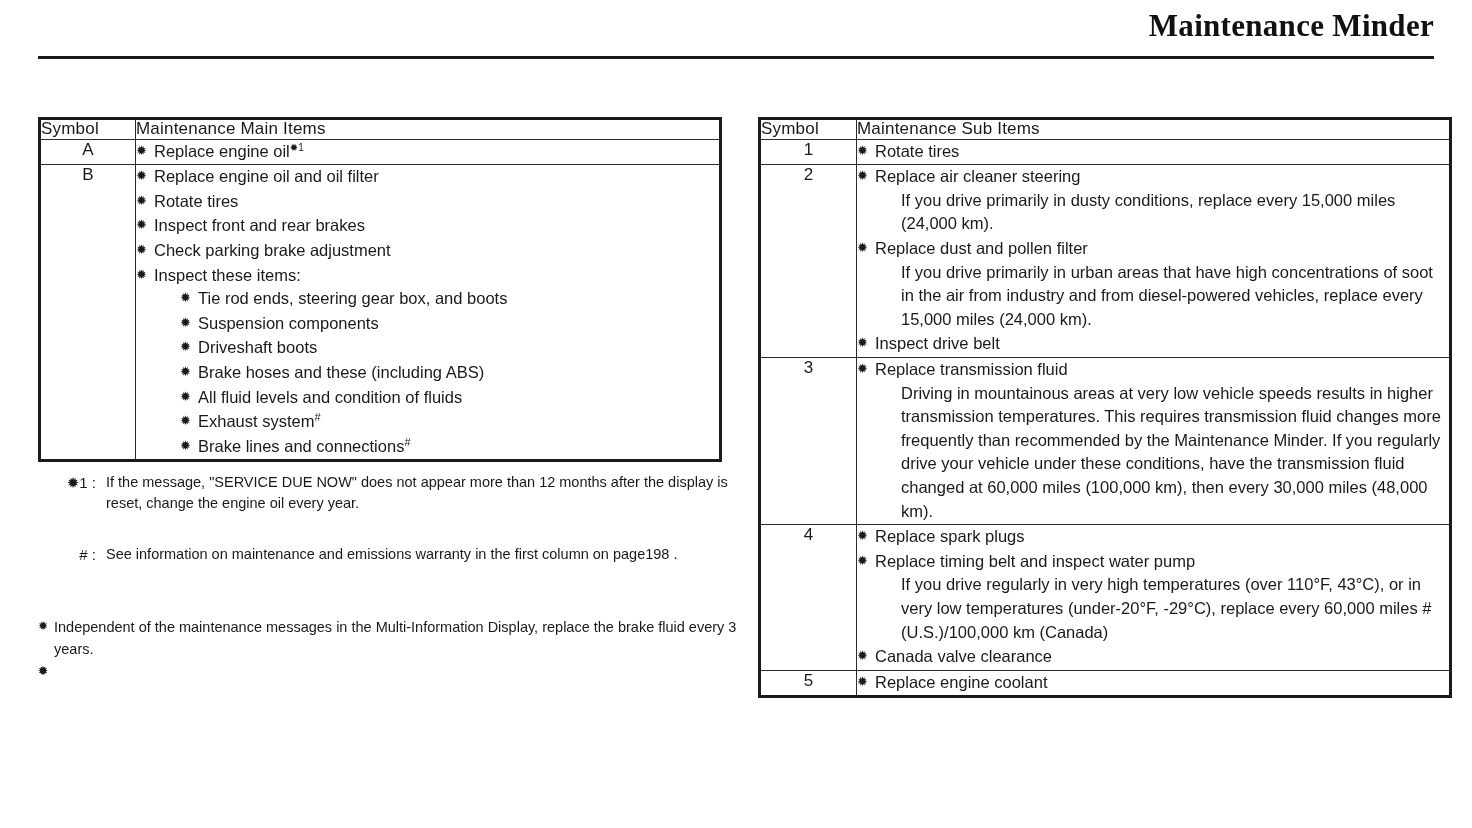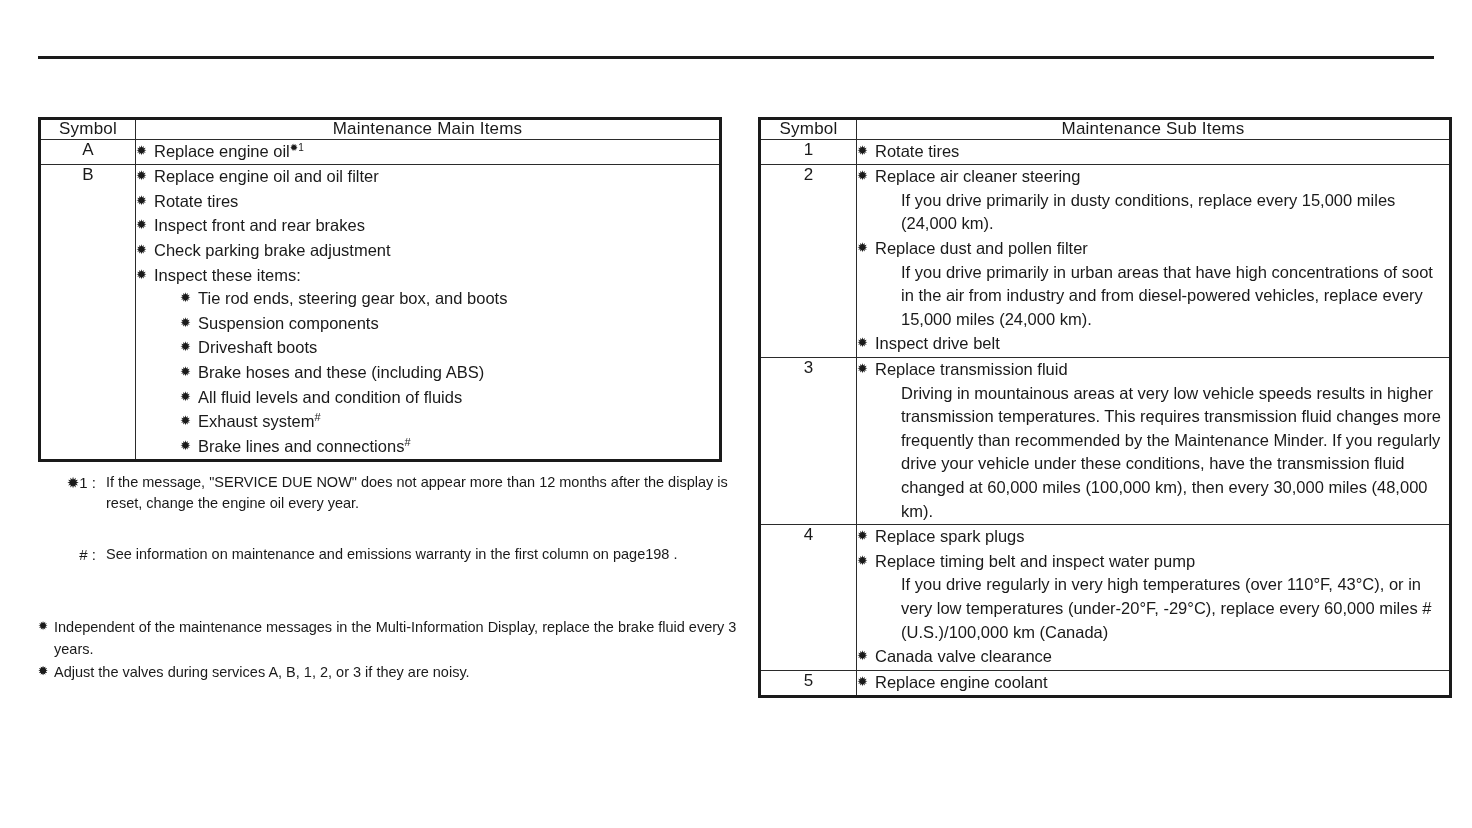--- a/index.html
+++ b/index.html
@@ -39,21 +39,21 @@
     background:#fff;
   }
   .mm-table td,.mm-table th{
     border:1px solid #2b2b2b;
     vertical-align:top;
     padding:0;
     font-weight:normal;
   }
   .th-cell{
     font-size:17px;
-    text-align:center;
+    text-align:left;
     padding:3px 0 4px 0;
     letter-spacing:.2px;
     line-height:1.1;
     margin-top:26px;
   }
   .sym-cell{
     font-size:17px;
     text-align:center;
     padding:4px 0 0 0;
     line-height:1.2;
@@ -136,20 +136,21 @@
   }
   .note-list{flex:1 1 auto;}
   .note-list li.bul{padding-left:16px;margin-bottom:1px;}
   .note-list li.bul > .bullet{font-size:12px;line-height:1.6;}
 </style>
 </head>
 <body>
 
 <div class="page">
 
+  <div class="page-title">Maintenance Minder</div>
   <div class="header-rule"></div>
 
   <table class="mm-table" id="table-main">
     <colgroup>
         <col class="c1">
         <col class="c2">
       </colgroup>
     <thead>
       <tr>
         <th class="th-cell">Symbol</th>
@@ -257,18 +258,18 @@
         <div class="fn-mark"># :</div>
         <div class="fn-body">See information on maintenance and emissions warranty in the first column on page198 .</div>
       </div>
     </div>
 
   <div class="note-block">
     <div class="note-flex">
       <ul class="lv1 note-list" id="note-list">
           <li class="bul"><span class="bullet">✹</span><span>Independent of the maintenance messages in the Multi-Information Display, replace the brake fluid every 3 years.</span></li>
           <li class="bul"><span class="bullet">✹</span></li>
-          <li class="bul"><span class="bullet">✹</span><span>Adjust the valves during services A, B, 1, 2, or 3 if they are noisy.</span></li>
+          <li class="bul"><span class="bullet">✹</span></li>
         </ul>
     </div>
   </div>
 
 </div>
 
 </body></html>

